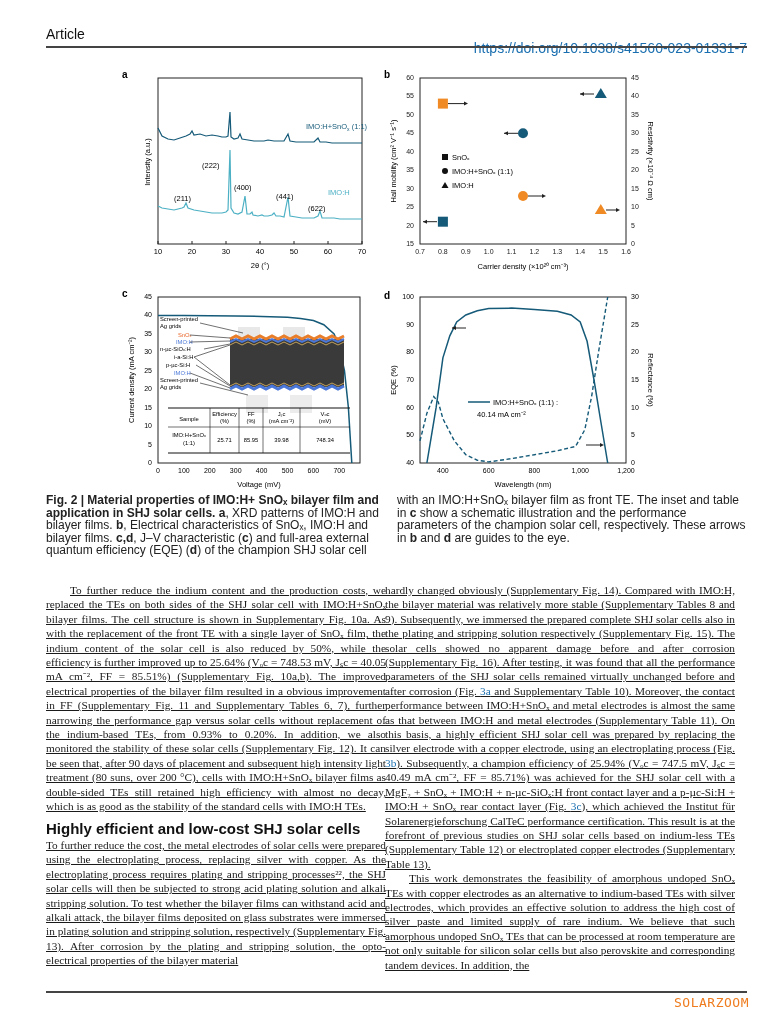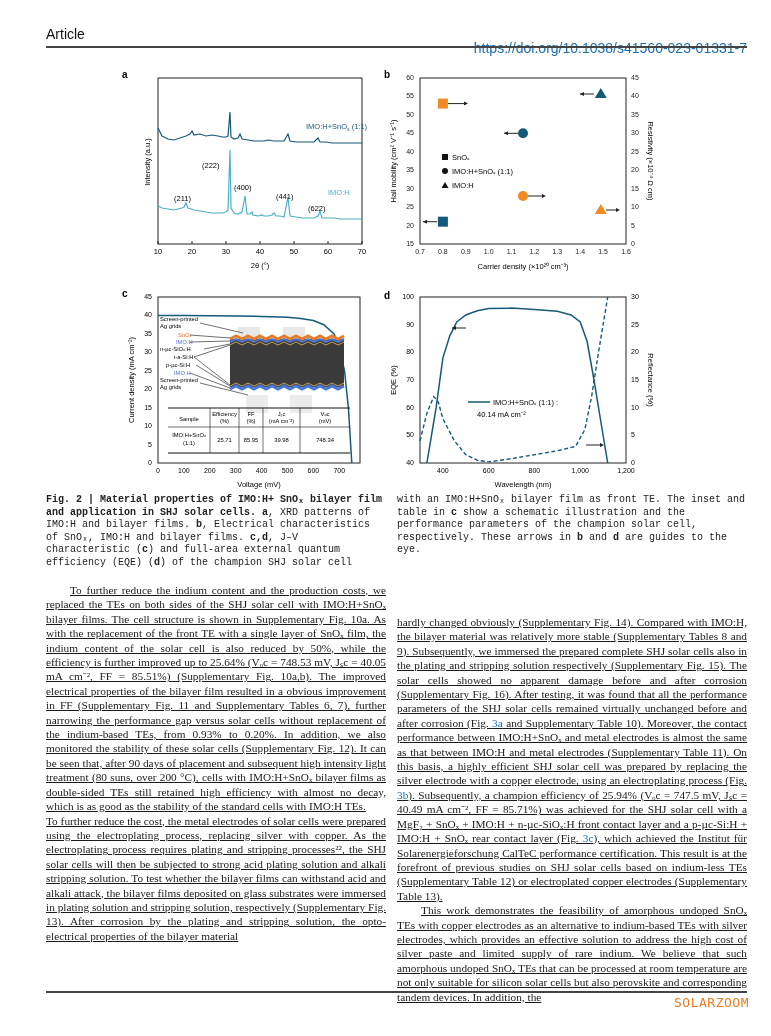--- a/index.html
+++ b/index.html
@@ -2,21 +2,21 @@
 <html><head>
 <meta charset="utf-8">
 <style>
   html,body{margin:0;padding:0;background:#fff;}
   body{width:771px;height:1036px;position:relative;overflow:hidden;font-family:"Liberation Sans",sans-serif;color:#1a1a1a;}
   .hdr-title{position:absolute;left:46px;top:26px;font-weight:normal;font-size:14px;color:#111;}
   .hdr-doi{position:absolute;right:24px;top:40px;font-size:14px;color:#1a6fb0;}
   .rule{position:absolute;left:46px;right:24px;height:2px;background:#444;}
   .fig{position:absolute;}
   svg text{font-family:"Liberation Sans",sans-serif;}
-  .cap{position:absolute;font-family:Liberation Mono, monospace;font-size:10px;line-height:12.6px;color:#222;}
+  .cap{position:absolute;font-family:Liberation Sans, sans-serif;font-size:12px;line-height:12.6px;color:#222;}
   .cap b{font-weight:bold;}
   .body{position:absolute;font-family:"Liberation Serif",serif;font-size:11.3px;line-height:14.4px;color:#1a1a1a;text-align:justify;}
   .body p{margin:0;text-decoration:underline;}
   .body p.ind{text-indent:24px;}
   .h2{font-family:"Liberation Sans",sans-serif;font-weight:bold;font-size:15px;margin:8px 0 2px 0;color:#111;}
   .link{color:#1a6fb0;}
   .footer-j{position:absolute;left:46px;top:1056px;font-size:10px;color:#1a6fb0;}
   .footer-wm{position:absolute;right:22px;top:995px;font-family:"DejaVu Sans Mono",monospace;font-size:13px;color:#ef7c1f;letter-spacing:0.5px;text-align:center;}
 </style>
 </head>
@@ -275,23 +275,24 @@
 
 <div class="cap" style="left:46px;top:494px;width:342px;">
   <b>Fig. 2 | Material properties of IMO:H+ SnOₓ bilayer film and application in SHJ solar cells.</b> <b>a</b><span>, XRD patterns of IMO:H and bilayer films. </span><b>b</b><span>, Electrical characteristics of SnOₓ, IMO:H and bilayer films. </span><b>c,d</b><span>, J–V characteristic (</span><b>c</b><span>) and full-area external quantum efficiency (EQE) (</span><b>d</b><span>) of the champion SHJ solar cell</span>
 </div>
 <div class="cap" style="left:397px;top:494px;width:350px;">
   <span>with an IMO:H+SnOₓ bilayer film as front TE. The inset and table in </span><b>c</b><span> show a schematic illustration and the performance parameters of the champion solar cell, respectively. These arrows in </span><b>b</b><span> and </span><b>d</b><span> are guides to the eye.</span>
 </div>
 
 <div class="body" style="left:46px;top:583px;width:340px;">
   <p class="ind">To further reduce the indium content and the production costs, we replaced the TEs on both sides of the SHJ solar cell with IMO:H+SnOₓ bilayer films. The cell structure is shown in Supplementary Fig. 10a. As with the replacement of the front TE with a single layer of SnOₓ film, the indium content of the solar cell is also reduced by 50%, while the efficiency is further improved up to 25.64% (Vₒc = 748.53 mV, Jₛc = 40.05 mA cm⁻², FF = 85.51%) (Supplementary Fig. 10a,b). The improved electrical properties of the bilayer film resulted in a obvious improvement in FF (Supplementary Fig. 11 and Supplementary Tables 6, 7), further narrowing the performance gap versus solar cells without replacement of the indium-based TEs, from 0.93% to 0.20%. In addition, we also monitored the stability of these solar cells (Supplementary Fig. 12). It can be seen that, after 90 days of placement and subsequent high intensity light treatment (80 suns, over 200 °C), cells with IMO:H+SnOₓ bilayer films as double-sided TEs still retained high efficiency with almost no decay, which is as good as the stability of the standard cells with IMO:H TEs.</p>
+  <div class="h2">Highly efficient and low-cost SHJ solar cells</div>
   <p>To further reduce the cost, the metal electrodes of solar cells were prepared using the electroplating process, replacing silver with copper. As the electroplating process requires plating and stripping processes²², the SHJ solar cells will then be subjected to strong acid plating solution and alkali stripping solution. To test whether the bilayer films can withstand acid and alkali attack, the bilayer films deposited on glass substrates were immersed in plating solution and stripping solution, respectively (Supplementary Fig. 13). After corrosion by the plating and stripping solution, the opto-electrical properties of the bilayer material</p>
 </div>
 
-<div class="body" style="left:397px;top:583px;width:350px;margin-top:32px;">
+<div class="body" style="left:385px;top:583px;width:350px;">
   <p><span>hardly changed obviously (Supplementary Fig. 14). Compared with IMO:H, the bilayer material was relatively more stable (Supplementary Tables 8 and 9). Subsequently, we immersed the prepared complete SHJ solar cells also in the plating and stripping solution respectively (Supplementary Fig. 15). The solar cells showed no apparent damage before and after corrosion (Supplementary Fig. 16). After testing, it was found that all the performance parameters of the SHJ solar cells remained virtually unchanged before and after corrosion (Fig. </span><a class="link">3a</a><span> and Supplementary Table 10). Moreover, the contact performance between IMO:H+SnOₓ and metal electrodes is almost the same as that between IMO:H and metal electrodes (Supplementary Table 11). On this basis, a highly efficient SHJ solar cell was prepared by replacing the silver electrode with a copper electrode, using an electroplating process (Fig. </span><a class="link">3b</a><span>). Subsequently, a champion efficiency of 25.94% (Vₒc = 747.5 mV, Jₛc = 40.49 mA cm⁻², FF = 85.71%) was achieved for the SHJ solar cell with a MgF₂ + SnOₓ + IMO:H + n-µc-SiOₓ:H front contact layer and a p-µc-Si:H + IMO:H + SnOₓ rear contact layer (Fig. </span><a class="link">3c</a><span>), which achieved the Institut für Solarenergieforschung CalTeC performance certification. This result is at the forefront of previous studies on SHJ solar cells based on indium-less TEs (Supplementary Table 12) or electroplated copper electrodes (Supplementary Table 13).</span></p>
   <p class="ind">This work demonstrates the feasibility of amorphous undoped SnOₓ TEs with copper electrodes as an alternative to indium-based TEs with silver electrodes, which provides an effective solution to address the high cost of silver paste and limited supply of rare indium. We believe that such amorphous undoped SnOₓ TEs that can be processed at room temperature are not only suitable for silicon solar cells but also perovskite and corresponding tandem devices. In addition, the</p>
 </div>
 
 <div class="rule" style="top:991px;"></div>
 <div class="footer-j">Nature Energy</div>
 <div class="footer-wm">SOLARZOOM</div>
 
 </body></html>

